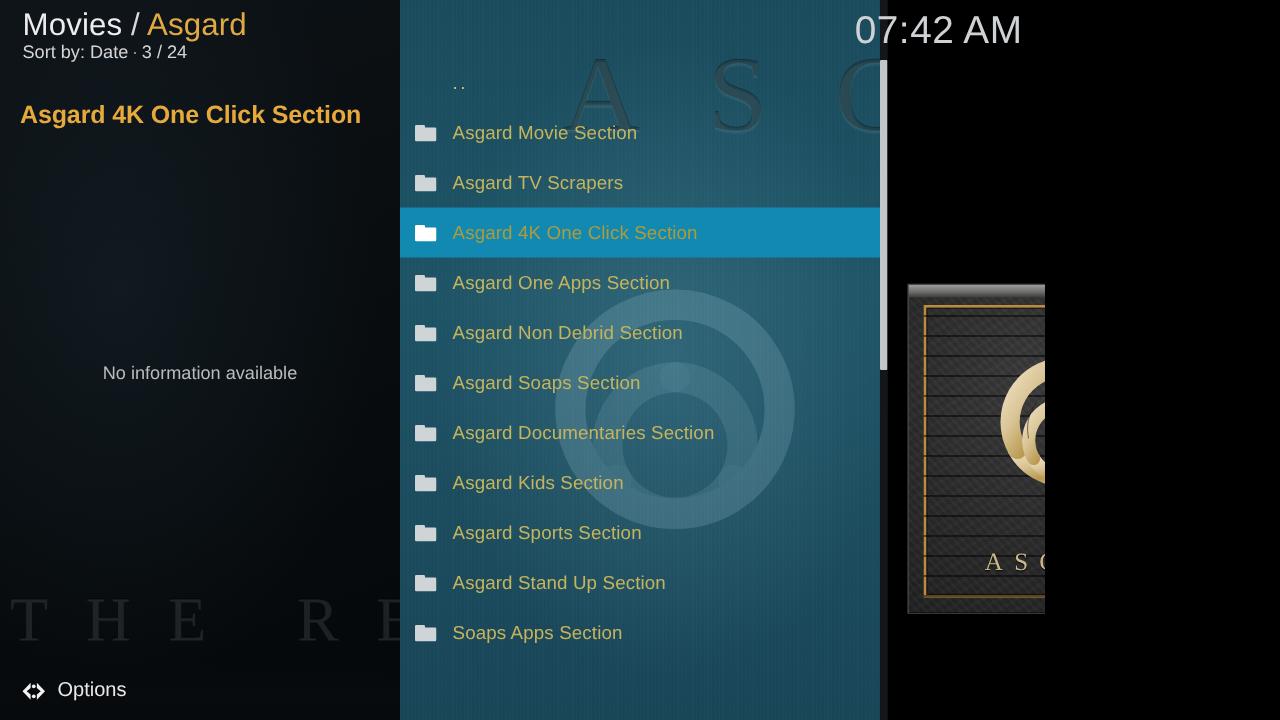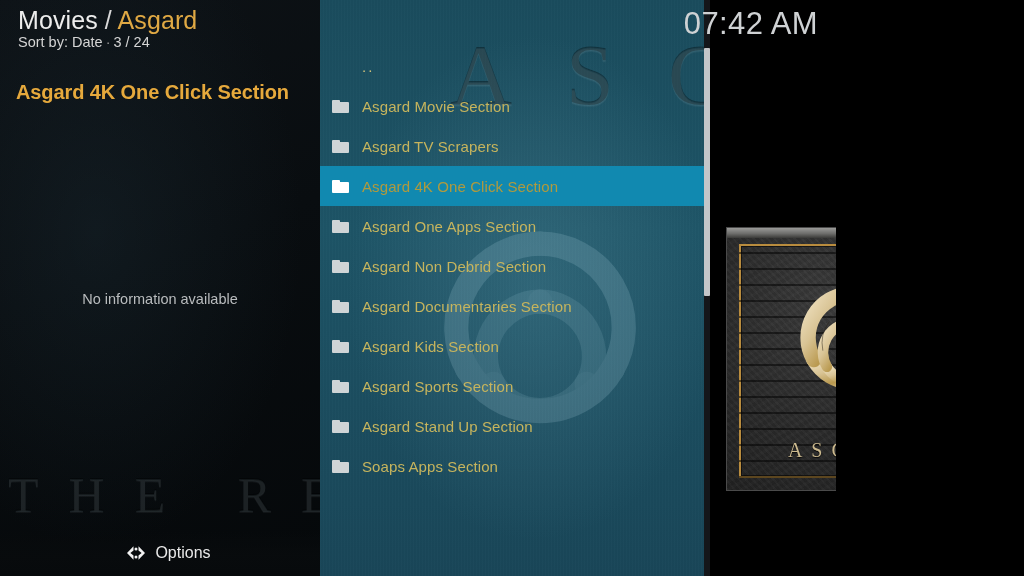--- a/index.html
+++ b/index.html
@@ -152,21 +152,20 @@
     font-size:20px; letter-spacing:9px; color:#cbb98e;
     text-shadow:0 1px 1px rgba(0,0,0,.9);
     padding-left:10px;
   }
 
   
   #bottom-bar {
     position:absolute; left:0; bottom:0; width:320px; height:46px;
     display:flex; align-items:center; padding-left:14px;
     background:linear-gradient(180deg, rgba(10,14,17,.0) 0%, rgba(8,11,13,.92) 55%, #070a0c 100%);
-    justify-content:center;
   }
   #options-icon { width:26px; flex:0 0 26px; display:flex; align-items:center; justify-content:center; }
   #options-label { font-size:16px; color:#e9e9e9; margin-left:6px; }
 
   
   #clock {
     position:absolute; right:18px; top:4px;
     font-size:31px; line-height:40px; color:#cfd2d4; letter-spacing:.4px;
   }
 </style>
@@ -263,20 +262,29 @@
           <span class="label">Asgard One Apps Section</span>
         </div>
         <div class="row">
           <span class="fico">
             <span class="folder">
               <span class="tab"></span>
               <span class="body"></span>
             </span>
           </span>
           <span class="label">Asgard Non Debrid Section</span>
+        </div>
+        <div class="row">
+          <span class="fico">
+            <span class="folder">
+              <span class="tab"></span>
+              <span class="body"></span>
+            </span>
+          </span>
+          <span class="label">Asgard Soaps Section</span>
         </div>
         <div class="row">
           <span class="fico">
             <span class="folder">
               <span class="tab"></span>
               <span class="body"></span>
             </span>
           </span>
           <span class="label">Asgard Documentaries Section</span>
         </div>

